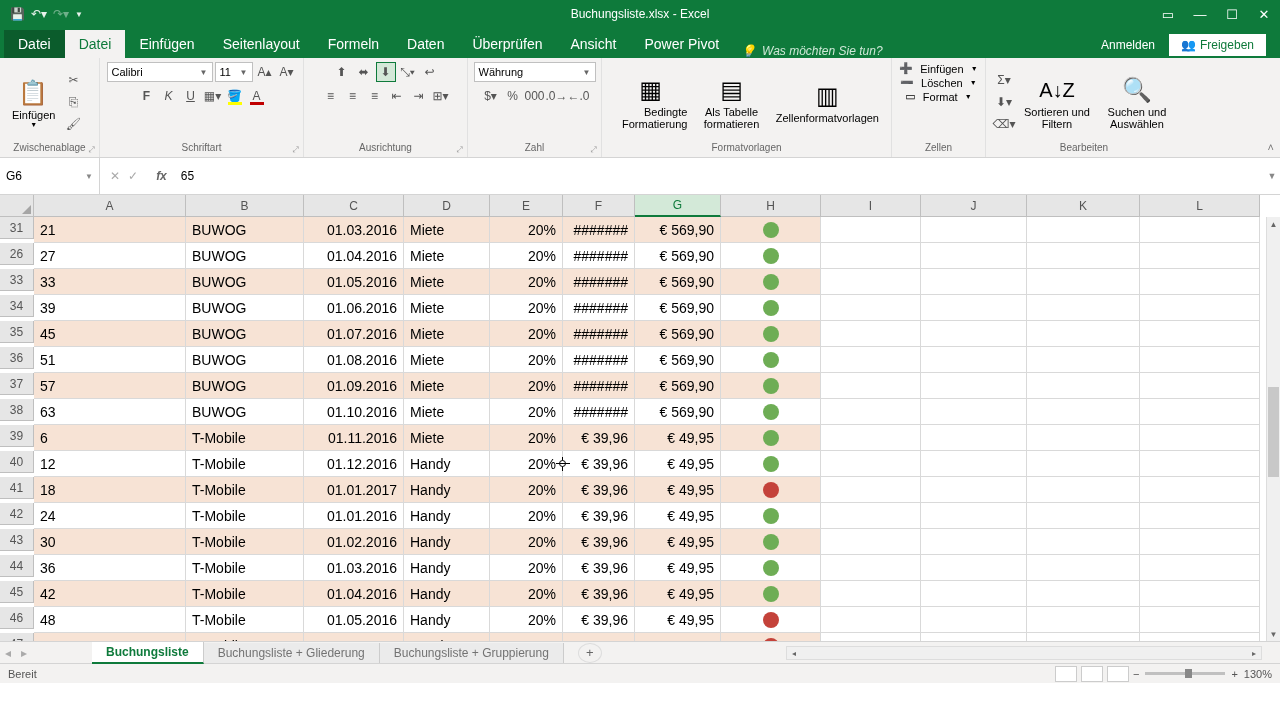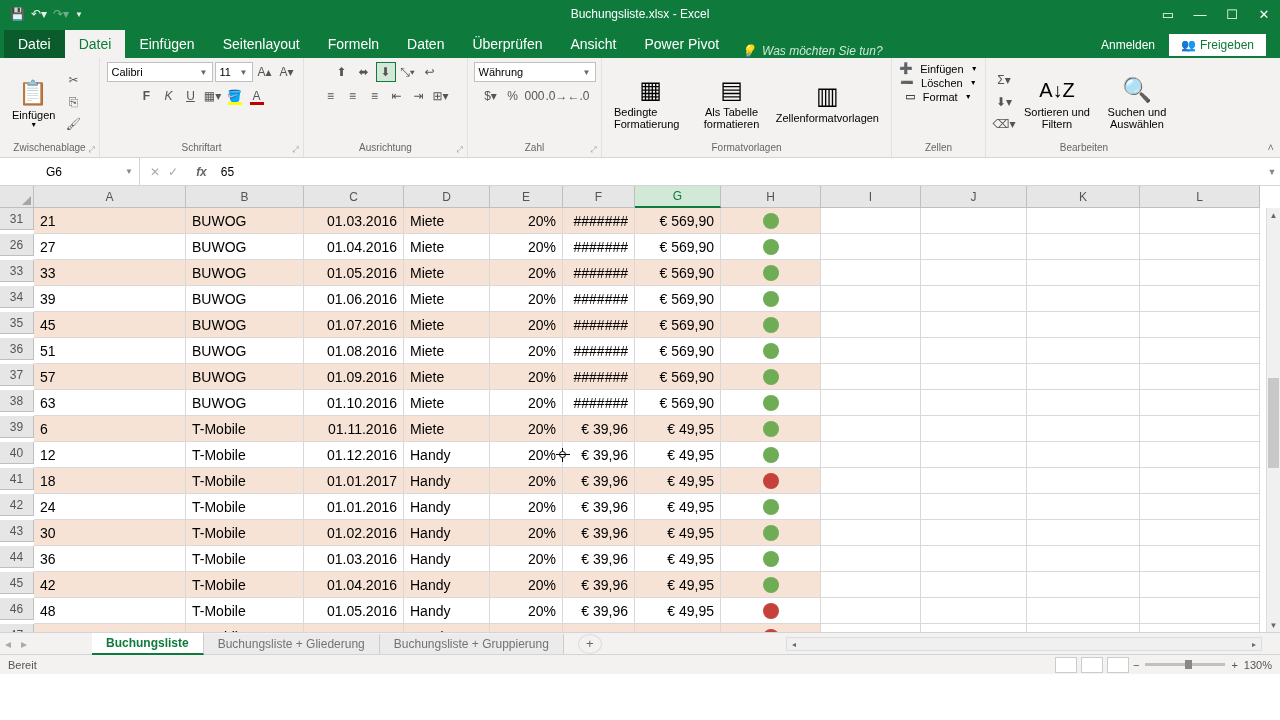--- a/index.html
+++ b/index.html
@@ -35,21 +35,21 @@
 .smbtn { width: 20px; height: 20px; display: flex; align-items: center; justify-content: center; font-size: 12px; cursor: pointer; color: #555; border: 1px solid transparent; }
 .vstack { display: flex; flex-direction: column; gap: 2px; }
 .hstack { display: flex; gap: 2px; }
 
 .combo { background: #fff; border: 1px solid #c0c0c0; height: 20px; display: flex; align-items: center; padding: 0 4px; font-size: 11px; cursor: pointer; }
 .combo .arr { margin-left: auto; font-size: 8px; color: #666; }
 
 .ribbon .collapse { position: absolute; right: 6px; bottom: 4px; font-size: 11px; color: #777; cursor: pointer; }
 
 
-.fbar { height: 28px; border-bottom: 1px solid #d4d4d4; display: flex; align-items: center; background: #fff; padding-left: 40px; }
+.fbar { height: 37px; border-bottom: 1px solid #d4d4d4; display: flex; align-items: center; background: #fff; }
 .namebox { width: 100px; border-right: 1px solid #d4d4d4; height: 100%; display: flex; align-items: center; padding: 0 6px; justify-content: space-between; }
 .namebox .arr { font-size: 8px; color: #888; }
 .fbtns { display: flex; gap: 8px; padding: 0 10px; color: #aaa; }
 .fx { font-style: italic; font-weight: bold; color: #666; padding: 0 8px; }
 .finput { flex: 1; padding: 0 6px; }
 .finput-expand { width: 16px; text-align: center; color: #888; font-size: 9px; }
 
 
 .gridwrap { position: relative; height: 446px; overflow: hidden; background: #fff; }
 .grid { display: grid; grid-template-columns: 34px 152px 118px 100px 86px 73px 72px 86px 100px 100px 106px 113px 120px; }
@@ -215,21 +215,21 @@
         <div class="smbtn">←.0</div>
       </div>
     </div>
     <div class="glabel"><span>Zahl</span><span class="launcher">⤢</span></div>
   </div>
 
   <div class="rgroup" style="width:290px">
     <div class="content">
       <div class="bigbtn">
           <div class="ico">▦</div>
-          <span style="text-align:left;max-width:80px">Bedingte Formatierung</span>
+          <span style="text-align:right;max-width:80px">Bedingte Formatierung</span>
         </div>
       <div class="bigbtn">
           <div class="ico">▤</div>
           <span style="text-align:center;max-width:70px">Als Tabelle formatieren</span>
         </div>
       <div class="bigbtn">
           <div class="ico">▥</div>
           <span style="text-align:center;max-width:110px">Zellenformatvorlagen</span>
         </div>
     </div>

